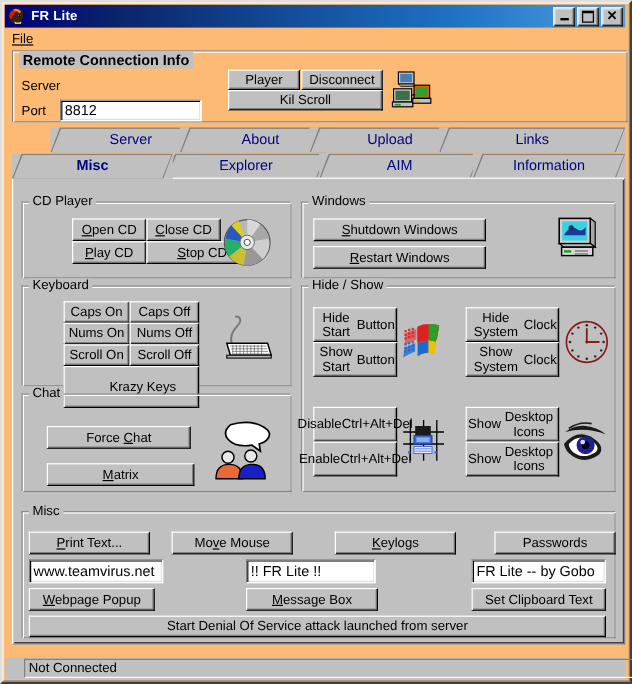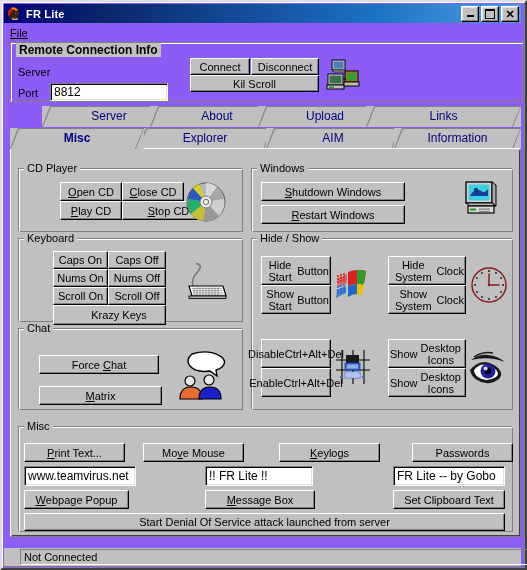--- a/index.html
+++ b/index.html
@@ -13,21 +13,21 @@
     color: #000;
     overflow: hidden;
     -webkit-font-smoothing: none;
   }
 
   
   #window {
     position: absolute; left: 0; top: 0;
     width: 527px; height: 570px;
     box-sizing: border-box;
-    background: #8b5cf6;
+    background: #fdba74;
     border-top: 2px solid #dfdfdf;
     border-left: 2px solid #dfdfdf;
     border-right: 2px solid #404040;
     border-bottom: 2px solid #404040;
   }
   #window-inner {
     position: absolute; left: 0; top: 0; right: 0; bottom: 0;
     border-top: 1px solid #ffffff;
     border-left: 1px solid #ffffff;
     border-right: 1px solid #808080;
@@ -267,21 +267,21 @@
   <div class="etched" id="rci-group">
     <div class="inner"></div>
   </div>
   <div class="grplabel bold" style="left:14px; top:41px;">Remote Connection Info</div>
 
   <div class="lbl" style="left:16px; top:64px;">Server</div>
 
   <div class="lbl" style="left:16px; top:85px;">Port</div>
   <div class="tinput" style="left:48px; top:81px; width:118px; height:18px;">8812</div>
 
-  <div class="btn" style="left:188px; top:56px; width:60px; height:17px;">Connect</div>
+  <div class="btn" style="left:188px; top:56px; width:60px; height:17px;">Player</div>
   <div class="btn" style="left:249px; top:56px; width:68px; height:17px;">Disconnect</div>
   <div class="btn" style="left:188px; top:73px; width:129px; height:17px;">Kil Scroll</div>
 
   <div class="icon" style="left:324px; top:56px; width:36px; height:34px;">
     <svg width="36" height="34" viewBox="0 0 36 34">
       <rect x="6" y="2" width="13" height="10" fill="#c8c8c8" stroke="#000"></rect>
       <rect x="7.5" y="3.5" width="10" height="7" fill="#4a7fb5"></rect>
       <path d="M6 12 h13 l2 2 h-13 Z" fill="#a0a0a0" stroke="#000" stroke-width=".6"></path>
       <rect x="2" y="16" width="15" height="11" fill="#d8d8d8" stroke="#000"></rect>
       <rect x="3.5" y="17.5" width="12" height="8" fill="#3d6f4d"></rect>
@@ -380,21 +380,21 @@
       <div class="inner"></div>
     </div>
   <div class="grplabel" style="left:22px; top:230px;">Keyboard</div>
 
   <div class="btn" style="left:51px; top:249px; width:55px; height:18px;">Caps On</div>
   <div class="btn" style="left:106px; top:249px; width:58px; height:18px;">Caps Off</div>
   <div class="btn" style="left:51px; top:267px; width:55px; height:18px;">Nums On</div>
   <div class="btn" style="left:106px; top:267px; width:58px; height:18px;">Nums Off</div>
   <div class="btn" style="left:51px; top:285px; width:55px; height:18px;">Scroll On</div>
   <div class="btn" style="left:106px; top:285px; width:58px; height:18px;">Scroll Off</div>
-  <div class="btn" style="left:51px; top:303px; width:113px; height:20px;padding-left:20px;">Krazy Keys</div>
+  <div class="btn" style="left:51px; top:303px; width:113px; height:35px;padding-left:20px;">Krazy Keys</div>
 
   <div class="icon" style="left:178px; top:258px; width:48px; height:42px;">
     <svg width="48" height="42" viewBox="0 0 48 42">
       <path d="M13 26 C11 18 16 14 19 10 C22 6 19 3 16 4" fill="none" stroke="#777" stroke-width="1.6"></path>
       <path d="M9 26 h34 l3 10 h-34 Z" fill="#ffffff" stroke="#000" stroke-width="1.2"></path>
       <g stroke="#555" stroke-width=".55">
         <path d="M12 28.4 h30"></path>
           <path d="M12.7 30.6 h30"></path>
           <path d="M13.4 32.8 h30"></path>
         <path d="M14.1 35 h30"></path>

